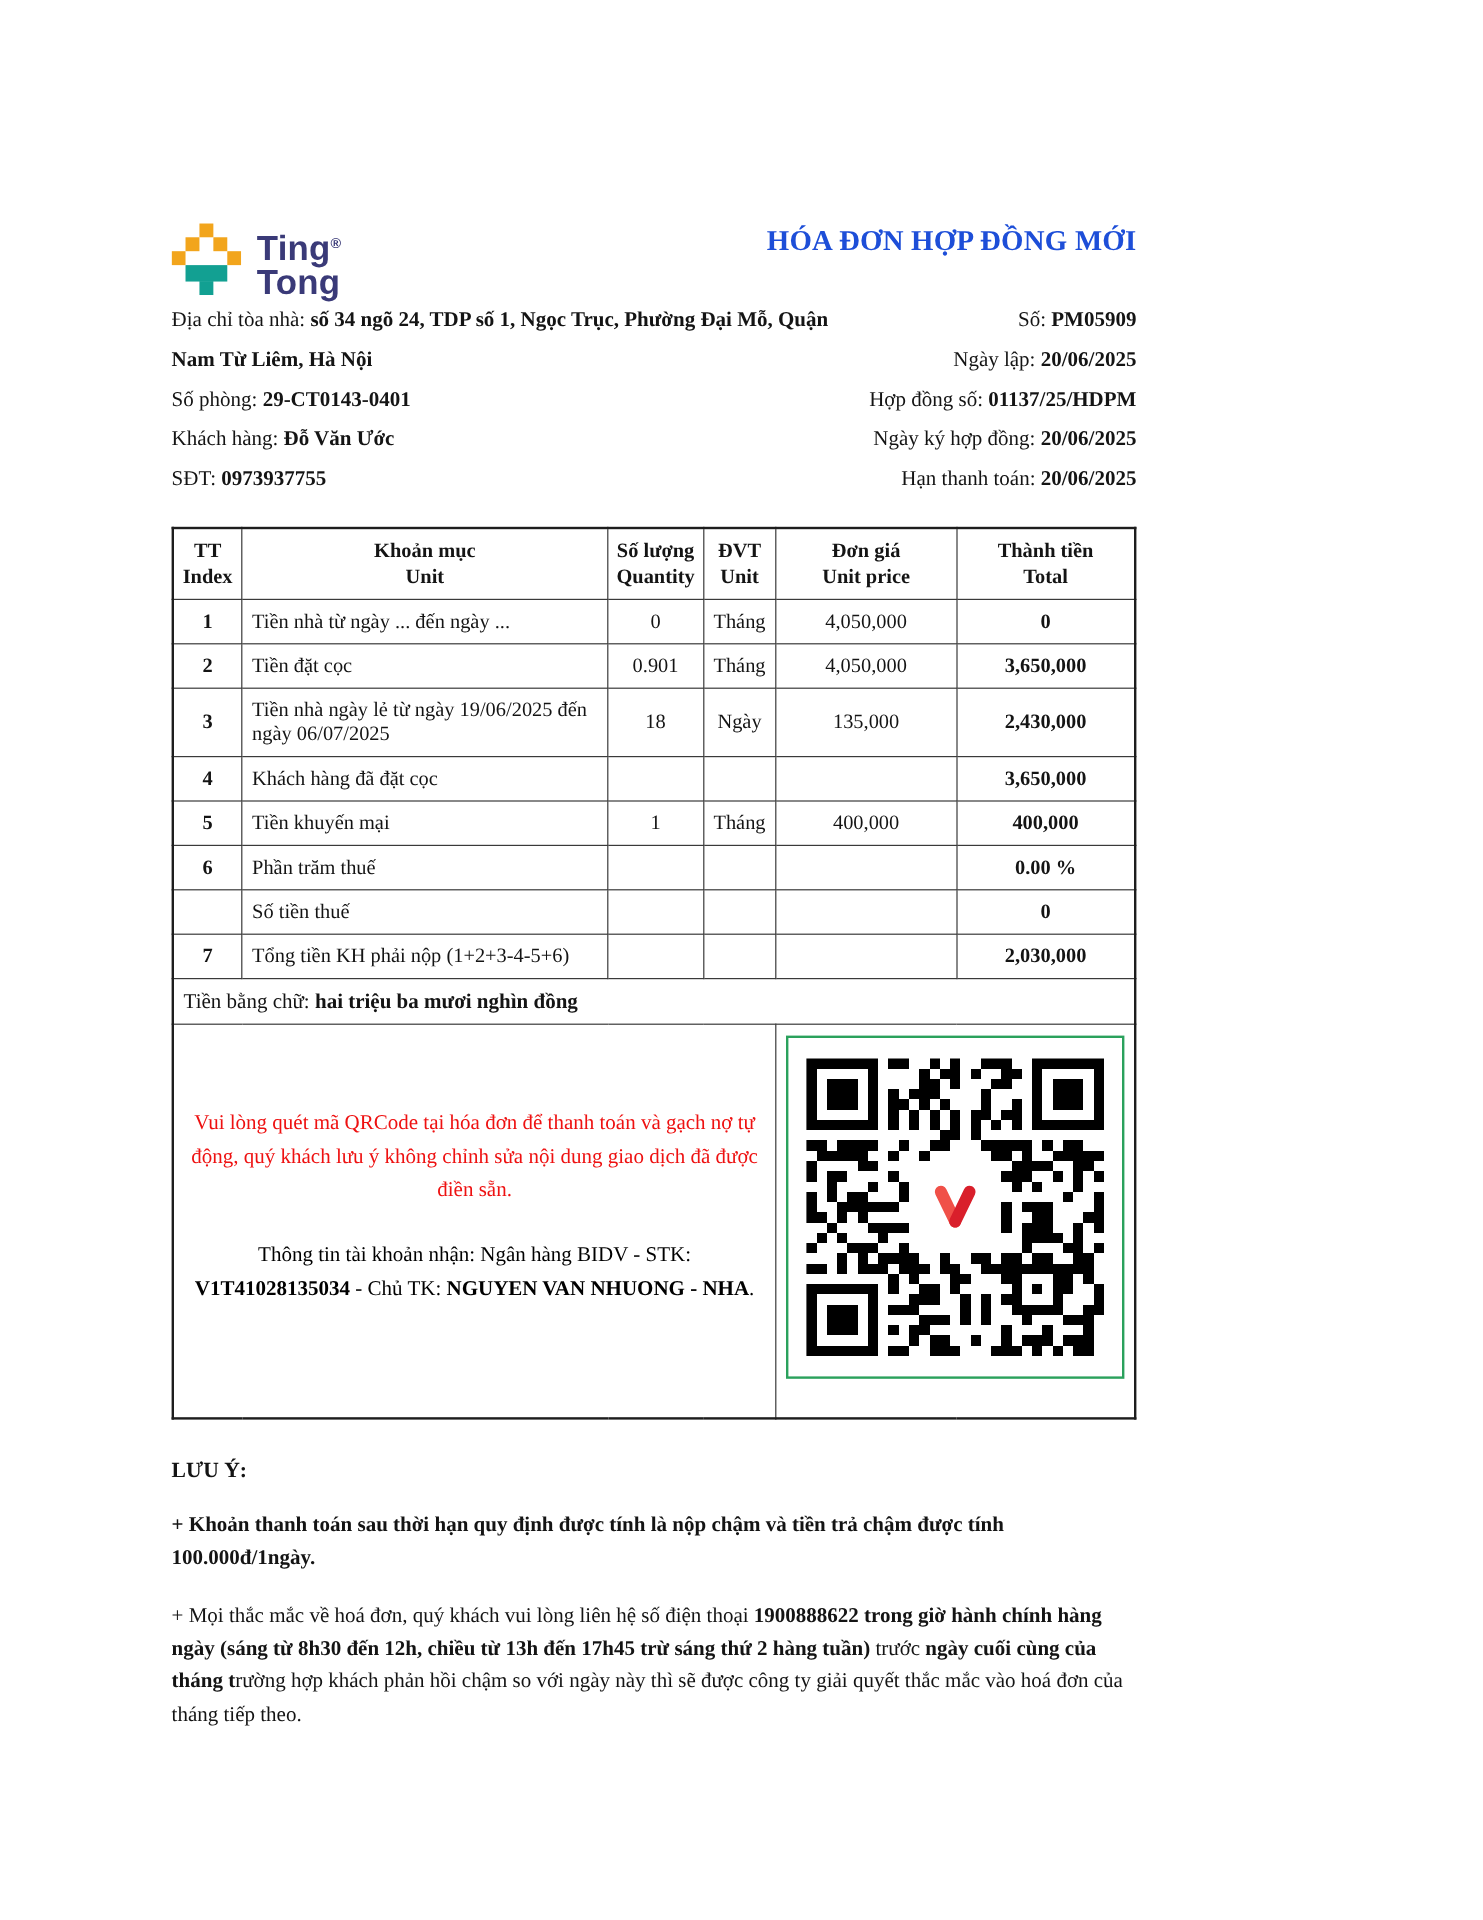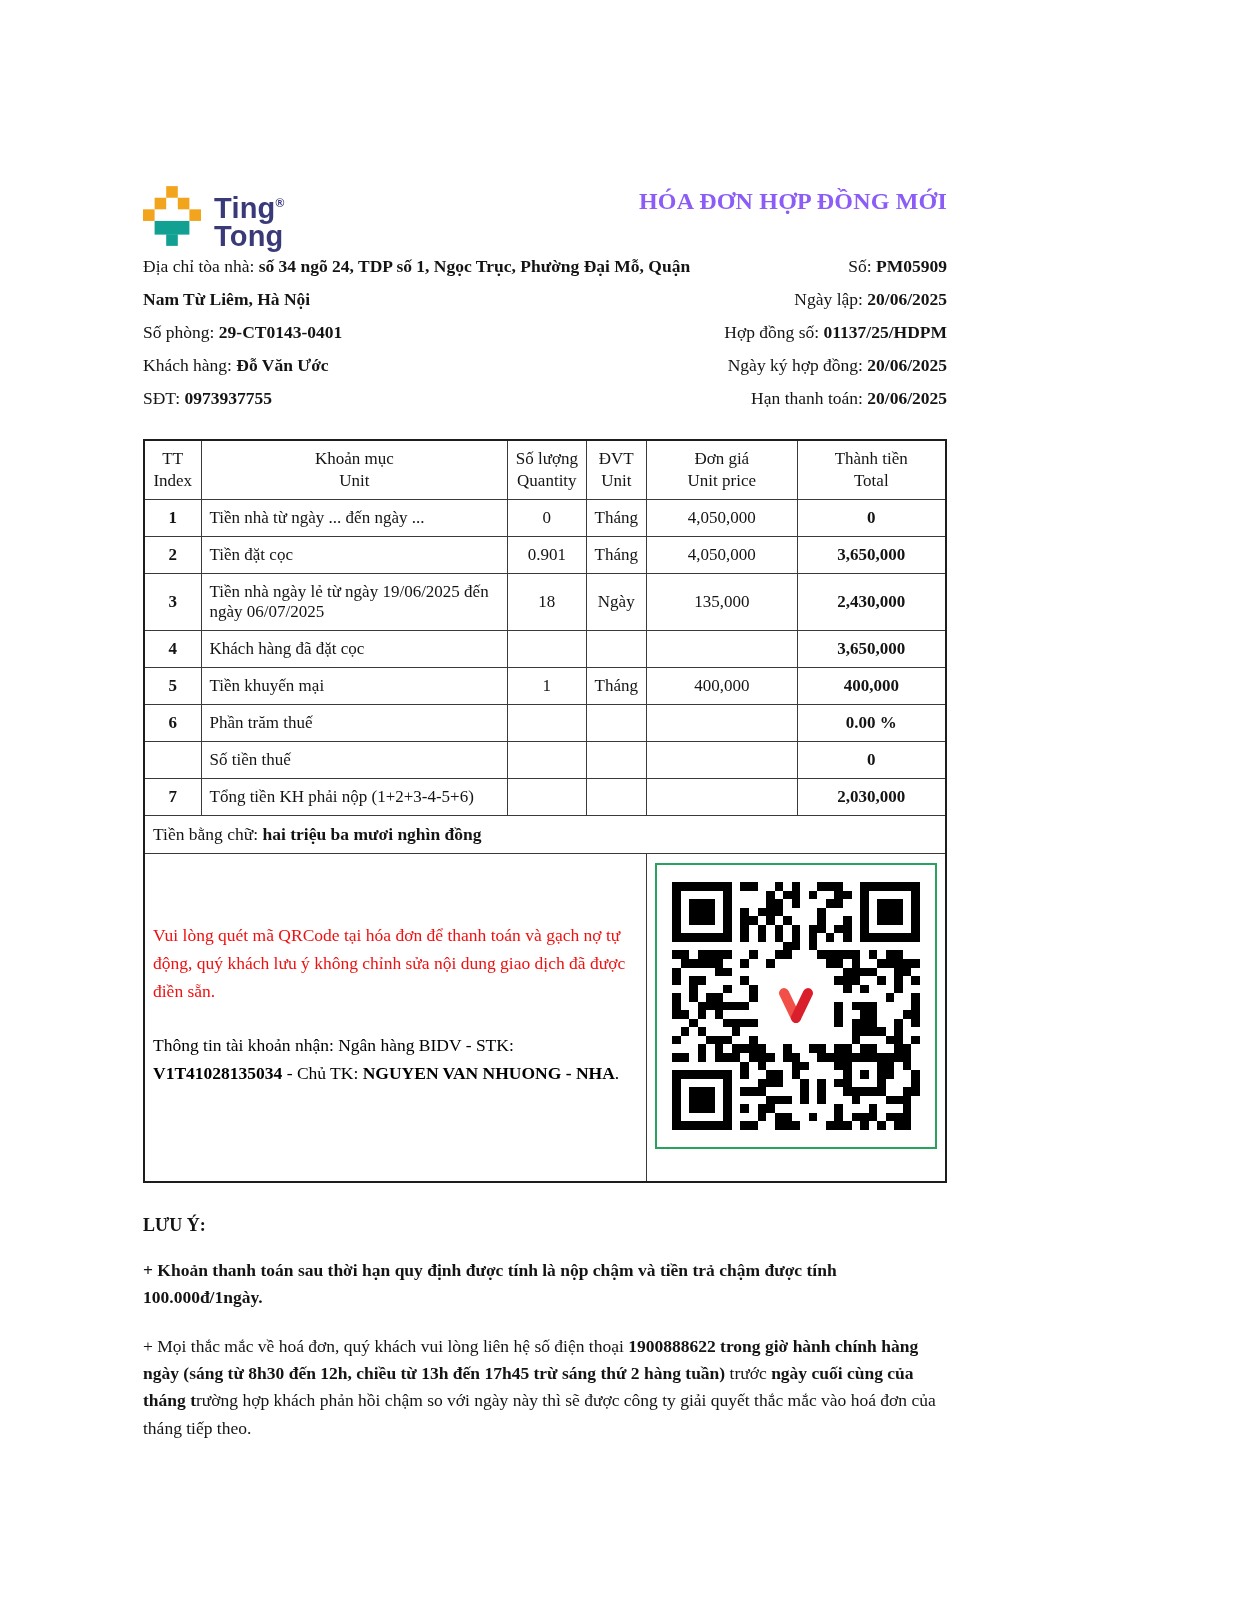--- a/index.html
+++ b/index.html
@@ -19,43 +19,43 @@
   .brand{display:flex;align-items:flex-start;gap:13px;margin-top:14px;}
   .brand-icon{width:58px;height:60px;display:block;}
   .brand-text{
     font-family:"Liberation Sans","DejaVu Sans",sans-serif;
     font-weight:bold;font-size:29px;line-height:28px;
     color:#3a3a78;letter-spacing:0.2px;margin-top:8px;
   }
   .brand-text .reg{font-size:12px;vertical-align:super;line-height:0;}
   .doc-title{
     font-size:24px;font-weight:bold;margin-top:16px;
-    letter-spacing:0.2px;color:#8b5cf6;
+    letter-spacing:0.2px;color:#1d4ed8;
   }
   
   .info{display:flex;margin-top:0;font-size:17.5px;line-height:33px;}
   .info-left{width:548px;}
   .info-right{flex:1;text-align:right;}
   .info b{font-weight:bold;}
   
   table.items{
     width:100%;border-collapse:collapse;margin-top:24px;
     font-size:17px;border:2px solid #1d1d1d;
   }
   table.items th,table.items td{border:1px solid #3a3a3a;}
-  table.items th{padding:7px 4px;line-height:1.3;font-weight:normal;text-align:center;}
+  table.items th{padding:7px 4px;line-height:1.3;font-weight:bold;text-align:center;}
   table.items td{padding:8px 8px;vertical-align:middle;}
   td.c-tt{font-weight:bold;text-align:center;}
   td.c-name{text-align:left;padding-left:13px;padding-right:13px;}
   td.c-qty,td.c-unit,td.c-price{text-align:center;}
   td.c-total{font-weight:bold;text-align:center;}
   td.words-cell{padding:11px 13px;font-size:17.5px;}
   td.words-cell b{font-weight:bold;}
   
-  td.qr-left{vertical-align:middle;padding:0 14px;}
+  td.qr-left{vertical-align:middle;padding:0 14px;text-align:center;}
   .qr-left-inner{margin-top:-28px;font-size:17.5px;line-height:1.6;}
   .qr-note-red{color:#ee1111;margin:0 0 26px 0;}
   .qr-account{margin:0;color:#000000;}
   td.qr-right{padding:4px;vertical-align:top;}
   .qr-frame{
     position:relative;box-sizing:border-box;
     border:2px solid #2aa15c;background:#fff;
     width:282px;height:286px;margin:1px auto 24px auto;
     display:flex;align-items:center;justify-content:center;
   }

